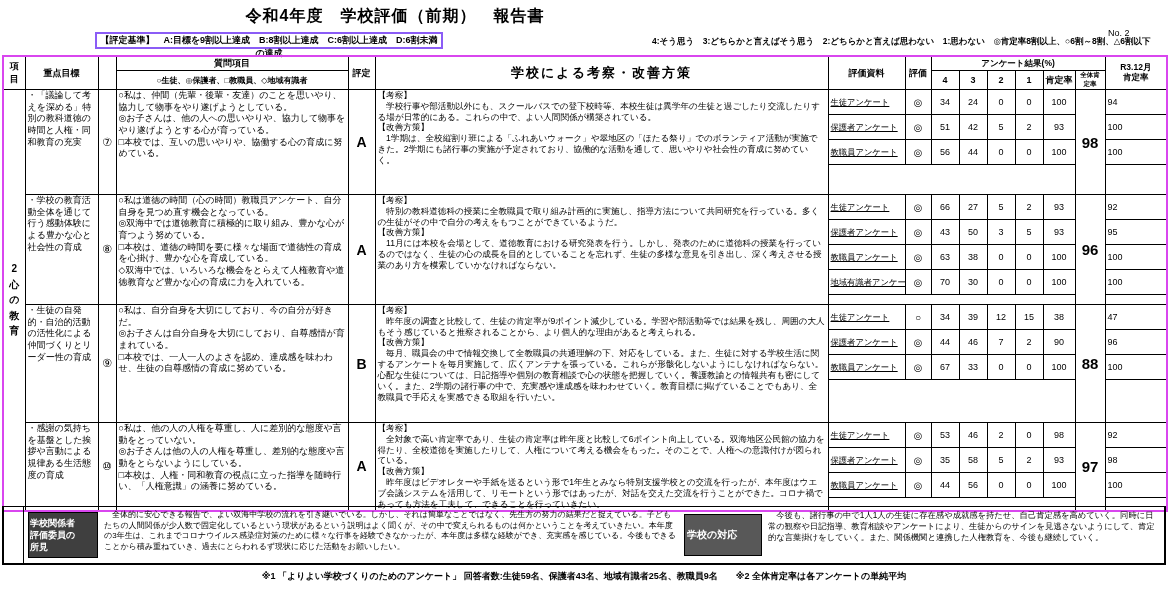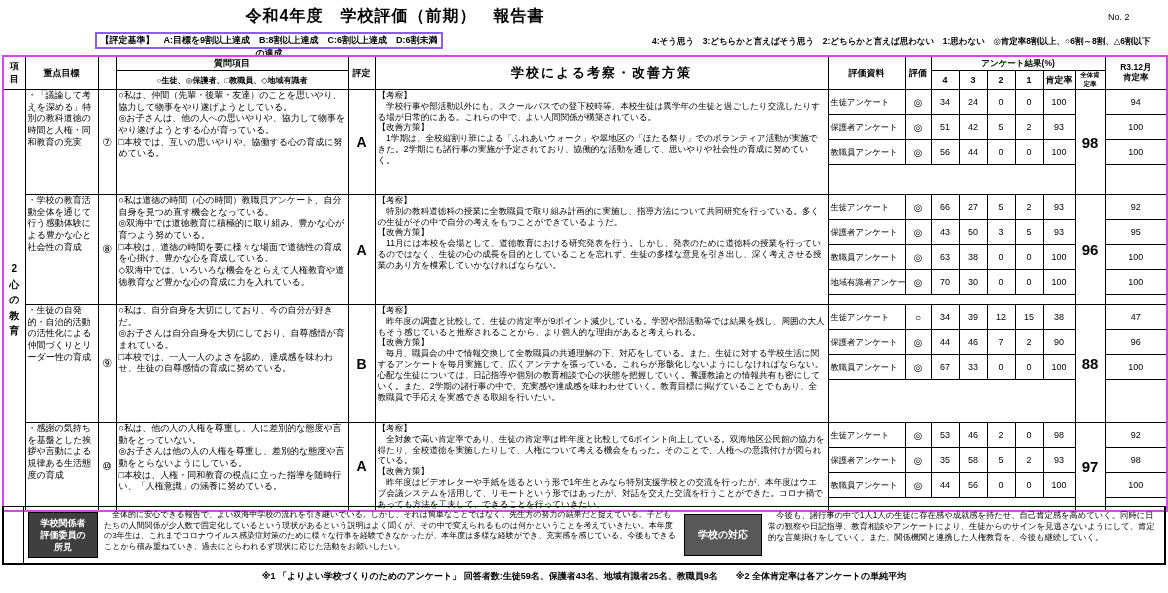--- a/index.html
+++ b/index.html
@@ -5,21 +5,21 @@
   * { box-sizing: border-box; }
   html,body { margin:0; padding:0; background:#fff; }
   body { width:1168px; height:593px; overflow:hidden;
          font-family:"Liberation Sans","DejaVu Sans",sans-serif; color:#000; }
   .page { position:relative; width:1168px; height:593px; background:#fff; }
 
   
   .doc-title { position:absolute; left:150px; top:6px; width:490px; text-align:center;
                font-size:16px; font-weight:bold; letter-spacing:1px; }
   .school-line { position:absolute; left:765px; top:8px; font-size:14px; font-weight:bold; letter-spacing:1px;}
-  .page-no { position:absolute; left:1108px; top:12px; font-size:9px;text-align:right; }
+  .page-no { position:absolute; left:1108px; top:28px; font-size:9px;text-align:right; }
   .criteria-box { position:absolute; left:95px; top:32px; width:348px; height:17px;
                   border:2px solid #8b5cf6; font-size:9px; font-weight:bold; text-align:center;
                   line-height:13px; }
   .scale-note { position:absolute; left:652px; top:36px; width:546px; font-size:8.5px; font-weight:bold; }
 
   
   table.main { position:absolute; left:2px; top:55px; border-collapse:collapse; table-layout:fixed;
                width:1164px; border:2px solid #d946ef; }
   table.main th, table.main td { border:1px solid #000; padding:0 2px; overflow:hidden; }
   thead th { font-size:9px; font-weight:bold; text-align:center; vertical-align:middle; padding:1px; }
@@ -35,32 +35,32 @@
   td.item-cell { text-align:center; vertical-align:middle; font-size:10px; font-weight:bold;
                  white-space:pre-line; word-break:break-all; line-height:1.55; padding:0 1px; }
   td.goal-cell { vertical-align:top; white-space:pre-line; font-size:9px; line-height:1.3;
                  padding:3px 2px; }
   td.num-cell { text-align:center; vertical-align:middle; font-size:11px; padding:0; }
   td.question-cell { vertical-align:top; white-space:pre-line; font-size:9px; line-height:1.3;
                      padding:3px 3px; }
   td.rating-cell { text-align:center; vertical-align:middle; font-size:14px; font-weight:bold; }
   td.consideration-cell { vertical-align:top; white-space:pre-line; font-size:8.6px; line-height:1.26;
                           padding:2px 4px; border-left:2px solid #000; border-right:2px solid #000; }
-  td.material-cell { font-size:8.3px; white-space:nowrap; padding:0 1px; }
+  td.material-cell { font-size:8.3px; white-space:nowrap; padding:0 1px;text-decoration:underline; }
   td.mark-cell { text-align:center; font-size:10px; }
   td.val-cell { text-align:center; font-size:9px; }
   td.overall-cell { text-align:center; vertical-align:middle; font-size:15px; font-weight:bold; }
-  td.r312-cell { text-align:center; font-size:9px; }
+  td.r312-cell { text-align:left; font-size:9px; }
   td.filler-cell { border:1px solid #000; }
 
   
   .bottom { position:absolute; left:2px; top:506px; width:1164px; height:59px;
             border:2px solid #000; border-top:1px solid #000; display:flex; align-items:stretch; }
   .bottom .item-spacer { width:20px; border-right:1px solid #000; }
-  .label-box { align-self:center; margin:0 4px; color:#fff; font-weight:bold; text-align:center;
+  .label-box { align-self:center; margin:0 4px; color:#fff; font-weight:bold; 
                white-space:pre-line; }
   .committee-box { width:70px; background:#3f3f3f; font-size:9px; line-height:1.35; padding:4px 1px;
                    border:1px solid #000; }
   .committee-text { width:578px; font-size:8px; line-height:1.32; padding:3px 4px 0 2px; }
   .response-box { width:78px; background:#585858; font-size:10px; padding:13px 2px;
                   border:1px solid #000; }
   .response-text { flex:1; font-size:8.3px; line-height:1.35; padding:3px 5px 0 2px; }
   .bottom-text { white-space:pre-line; }
 
   .footer-note { position:absolute; left:0; top:570px; width:1168px; text-align:center;

